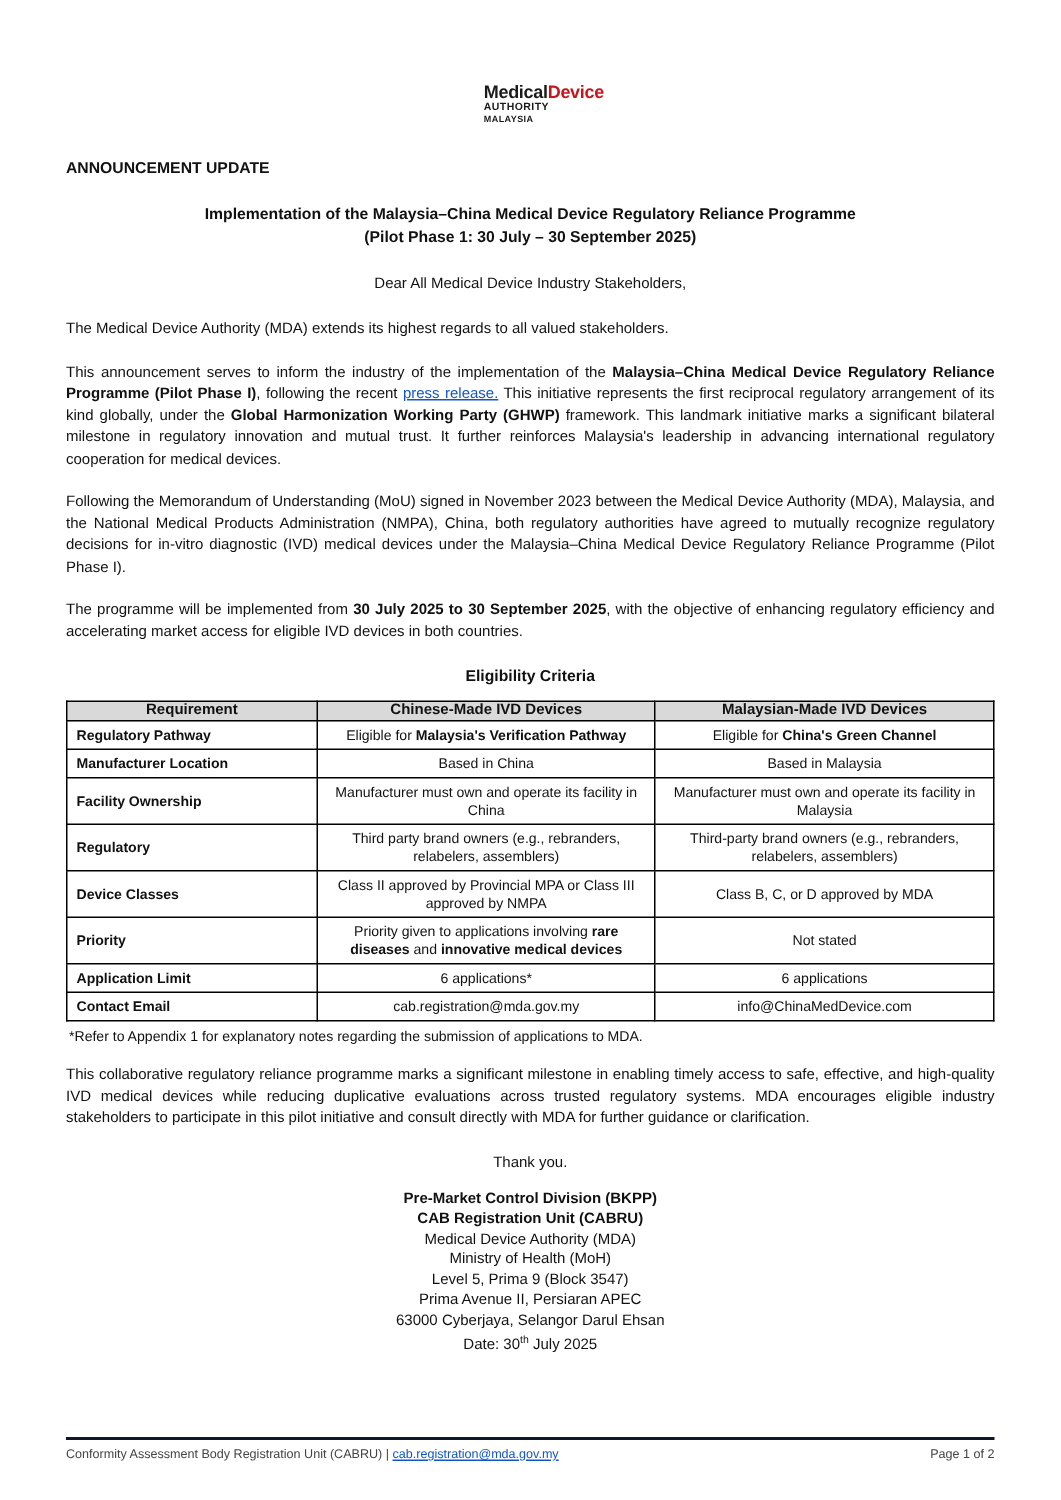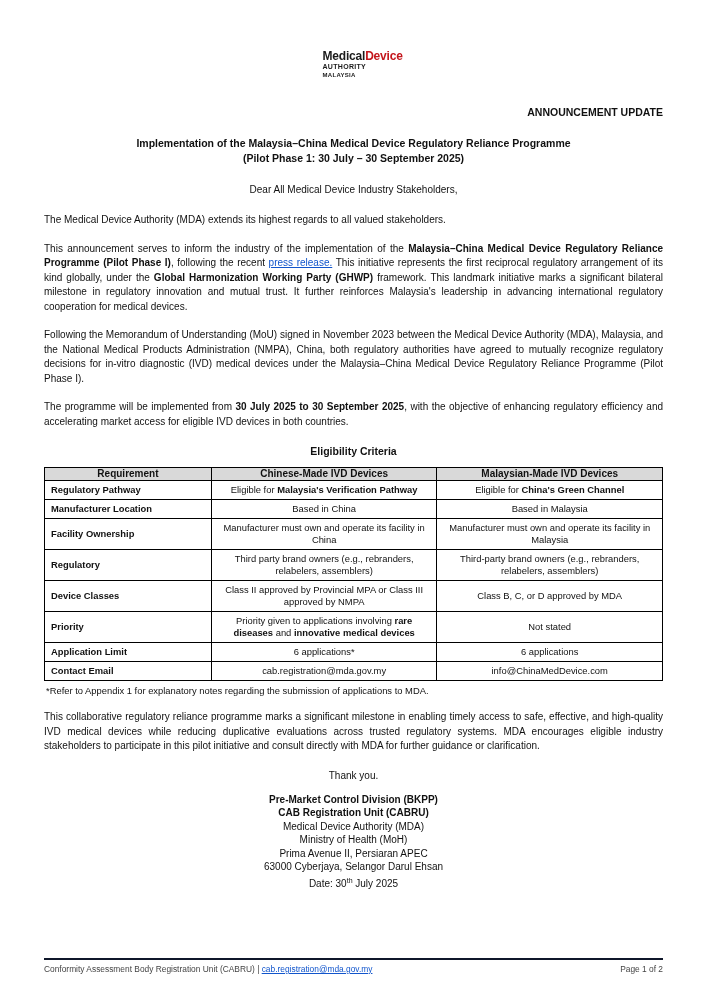--- a/index.html
+++ b/index.html
@@ -22,21 +22,21 @@
   .logo-wrap {
     display: flex;
     justify-content: center;
     margin-top: 14px;
     margin-bottom: 22px;
   }
   .logo {
     width: 120px;
     height: 40px;
     display: flex;
-    align-items: center;
+    align-items: flex-end;
   }
   .logo-left {
     width: 26px;
     background: #c4161c;
     position: relative;
   }
   .logo-left:after {
     content: "";
     position: absolute;
     left: 6px;
@@ -72,21 +72,21 @@
     letter-spacing: 0.3px;
   }
   .logo-line3 {
     font-size: 6px;
     font-weight: bold;
     color: #1a1a1a;
     line-height: 8px;
     letter-spacing: 0.3px;
   }
   .ann-title {
-    text-align: right;
+    text-align: left;
     font-size: 10.5px;
     font-weight: bold;
     color: #111;
     margin-bottom: 18px;
   }
   .doc-title {
     text-align: center;
     font-size: 10.5px;
     font-weight: bold;
     color: #111;
@@ -280,20 +280,21 @@
 
   <p class="body">This collaborative regulatory reliance programme marks a significant milestone in enabling timely access to safe, effective, and high-quality IVD medical devices while reducing duplicative evaluations across trusted regulatory systems. MDA encourages eligible industry stakeholders to participate in this pilot initiative and consult directly with MDA for further guidance or clarification.</p>
 
   <div class="thanks">Thank you.</div>
 
   <div class="signature">
     <div class="b">Pre-Market Control Division (BKPP)</div>
     <div class="b">CAB Registration Unit (CABRU)</div>
     <div>Medical Device Authority (MDA)</div>
     <div>Ministry of Health (MoH)</div>
+    <div>Level 5, Prima 9 (Block 3547)</div>
     <div>Prima Avenue II, Persiaran APEC</div>
     <div>63000 Cyberjaya, Selangor Darul Ehsan</div>
     <div><span>Date: 30</span><sup>th</sup><span> July 2025</span></div>
   </div>
 
   <div class="footer">
     <div class="fl"><span>Conformity Assessment Body Registration Unit (CABRU) | </span><a href="#">cab.registration@mda.gov.my</a></div>
     <div>Page 1 of 2</div>
   </div>
 

